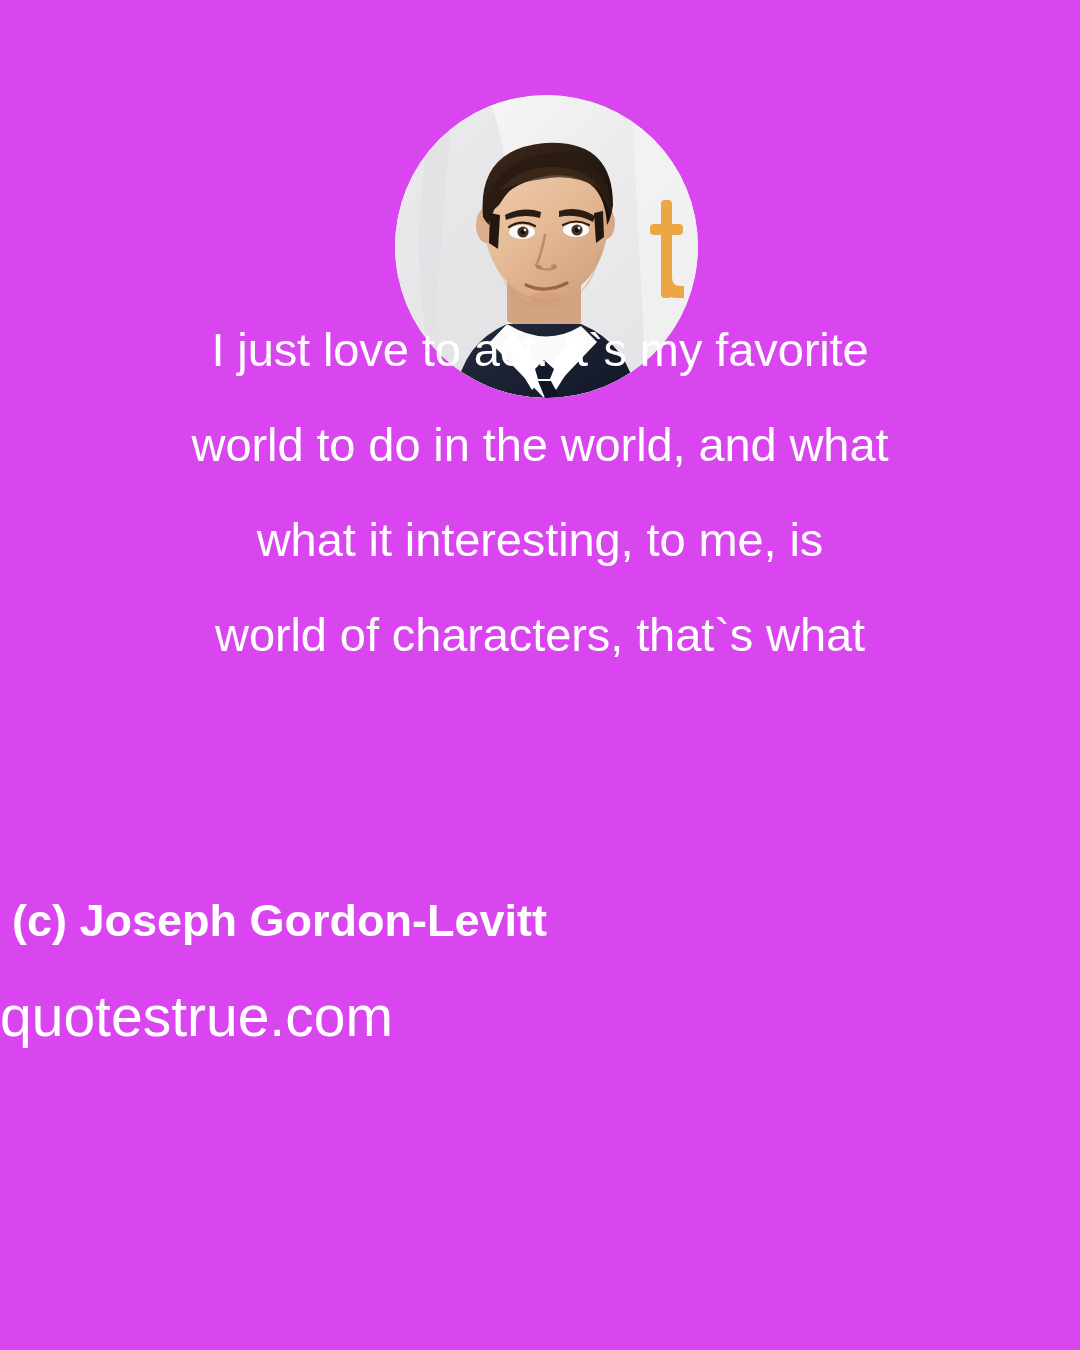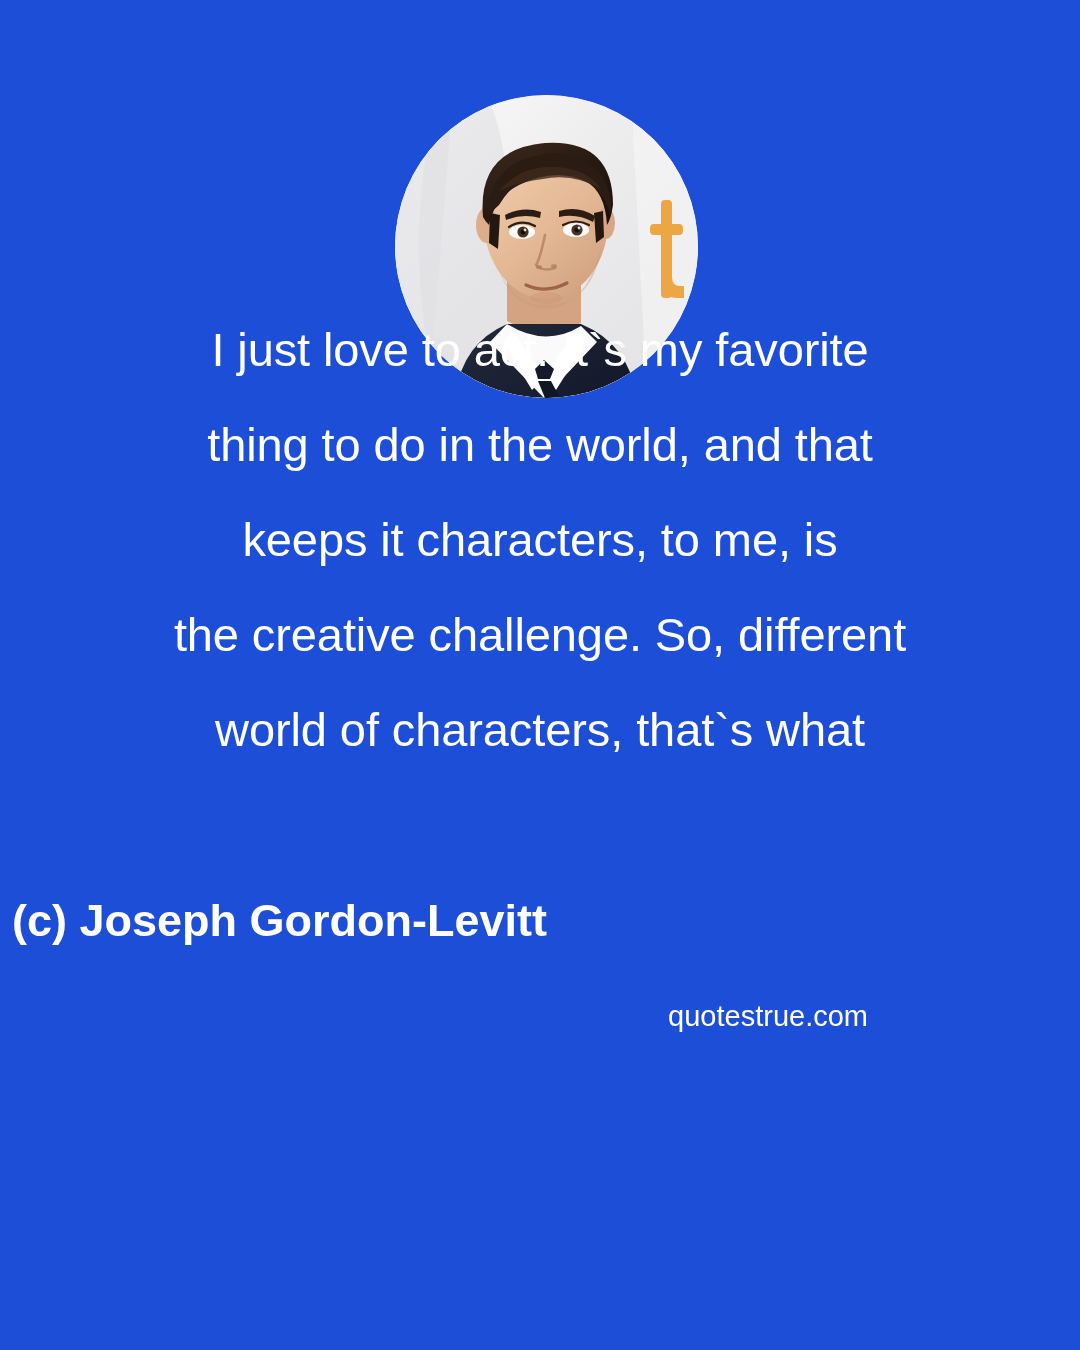--- a/index.html
+++ b/index.html
@@ -9,21 +9,21 @@
   body {
     width: 1080px;
     height: 1350px;
     overflow: hidden;
     font-family: "Liberation Sans", sans-serif;
   }
   .card {
     position: relative;
     width: 1080px;
     height: 1350px;
-    background: #1d4ed8;
+    background: #d946ef;
     overflow: hidden;
   }
 
   
   .portrait-wrap {
     position: absolute;
     left: 395px;
     top: 95px;
     width: 303px;
     height: 303px;
@@ -72,24 +72,24 @@
     font-size: 45px;
     font-weight: 700;
     line-height: 56px;
     white-space: nowrap;
   }
   .site-url {
     position: absolute;
     left: 0;
     top: 988px;
     width: 868px;
-    text-align: right;
+    text-align: left;
     color: #ffffff;
     font-family: "Liberation Sans Narrow", "Liberation Sans", sans-serif;
-    font-size: 29px;
+    font-size: 57px;
     font-weight: 400;
     line-height: 56px;
     white-space: nowrap;
   }
 </style>
 </head>
 <body>
 
 <div class="card">
 
@@ -179,23 +179,22 @@
         <path d="M131 190 q20 9 41 -2" stroke="#9c6148" stroke-width="3.2" fill="none" stroke-linecap="round"></path>
         <path d="M133 191 q19 7 37 -2 q-18 12 -37 2 Z" fill="#b9796092" opacity="0.5"></path>
 
         <ellipse cx="151" cy="203" rx="16" ry="6" fill="#cc9875" opacity="0.45"></ellipse>
       </g>
     </svg>
   </div>
 
   <div class="quote-block">
     <span class="quote-line">I just love to act. It`s my favorite</span>
-    <span class="quote-line">thing to do in the world, and that</span>
-    <span class="quote-line">keeps it characters, to me, is</span>
-    <span class="quote-line">the creative challenge. So, different</span>
+    <span class="quote-line">world to do in the world, and what</span>
+    <span class="quote-line">what it interesting, to me, is</span>
     <span class="quote-line">world of characters, that`s what</span>
   </div>
 
   <div class="attribution">(c) Joseph Gordon-Levitt</div>
 
   <div class="site-url">quotestrue.com</div>
 
 </div>
 
 </body></html>

